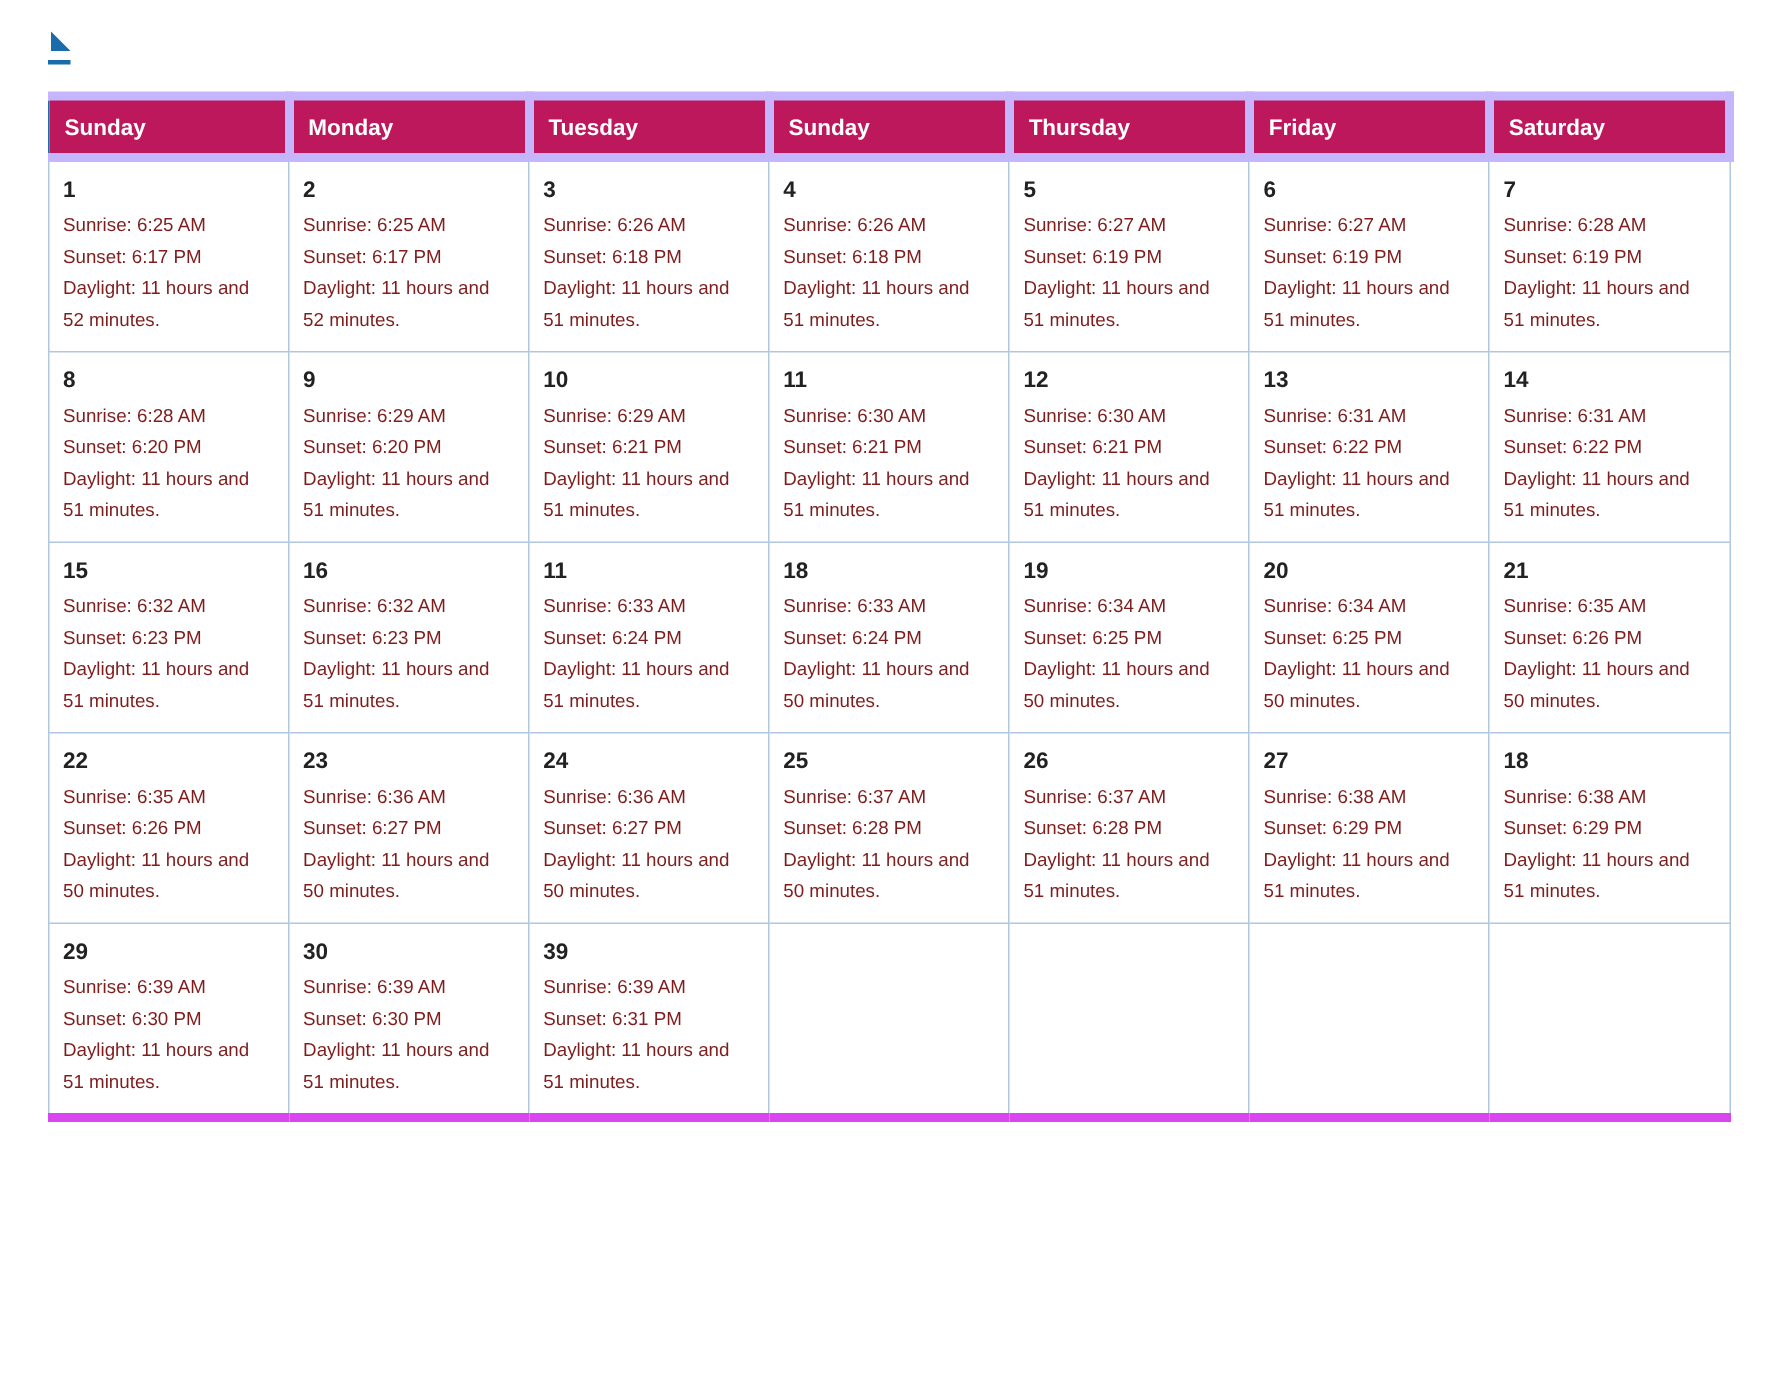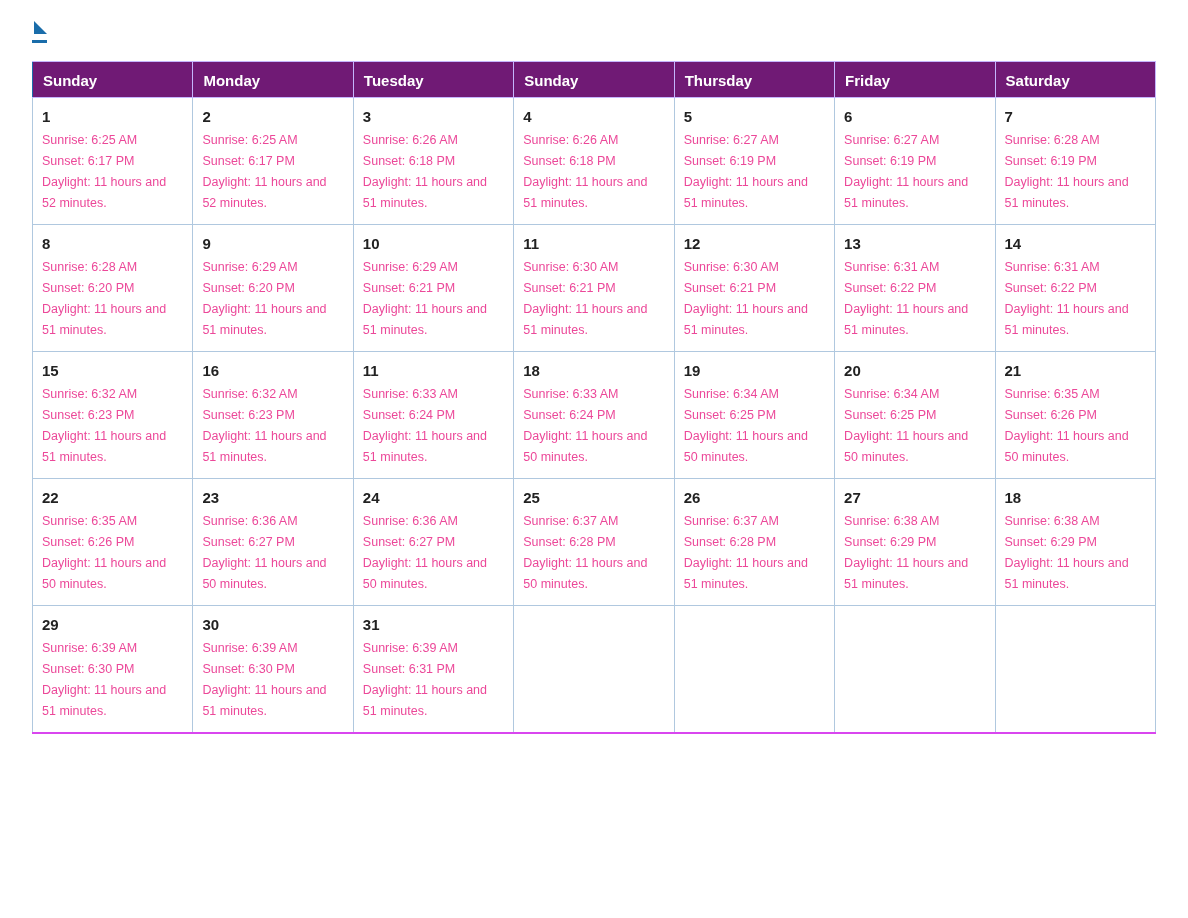--- a/index.html
+++ b/index.html
@@ -40,53 +40,53 @@
       font-size: 22px;
       color: #555;
       margin-top: 4px;
     }
     table {
       width: 100%;
       border-collapse: collapse;
       font-size: 13.5px;
     }
     thead tr th {
-      background: #701a75;
+      background: #be185d;
       color: #fff;
       padding: 10px 10px 8px 10px;
       text-align: left;
       font-size: 15px;
       font-weight: bold;
-      border: 1px solid #c4b5fd;
+      border: 6px solid #c4b5fd;
     }
     tbody tr td {
       border: 1px solid #b0c8df;
       vertical-align: top;
       padding: 7px 9px 10px 9px;
       width: 14.28%;
       min-height: 90px;
       line-height: 1.55;
       color: #222;
     }
     .day-num {
       font-size: 15px;
       font-weight: bold;
       display: block;
       margin-bottom: 2px;
     }
     .day-info {
       font-size: 12.5px;
-      color: #ec4899;
+      color: #7f1d1d;
       line-height: 1.55;
     }
     tbody tr td.empty {
       background: #fff;
     }
     tbody tr:last-child td {
-      border-bottom: 2px solid #d946ef;
+      border-bottom: 6px solid #d946ef;
       margin-top: 44px;
     }
     thead tr th:first-child {
       border-left: 1px solid #1a6daa;
     }
     tbody tr td:first-child {
       border-left: 1px solid #b0c8df;
     }
     .logo-row {
       display: flex;
@@ -273,21 +273,21 @@
       <tr>
         <td>
         <span class="day-num">29</span>
         <span class="day-info">Sunrise: 6:39 AM<br>Sunset: 6:30 PM<br>Daylight: 11 hours and 51 minutes.</span>
       </td>
         <td>
         <span class="day-num">30</span>
         <span class="day-info">Sunrise: 6:39 AM<br>Sunset: 6:30 PM<br>Daylight: 11 hours and 51 minutes.</span>
       </td>
         <td>
-        <span class="day-num">31</span>
+        <span class="day-num">39</span>
         <span class="day-info">Sunrise: 6:39 AM<br>Sunset: 6:31 PM<br>Daylight: 11 hours and 51 minutes.</span>
       </td>
         <td class="empty"></td>
         <td class="empty"></td>
         <td class="empty"></td>
         <td class="empty"></td>
       </tr>
     </tbody>
 </table>
 

